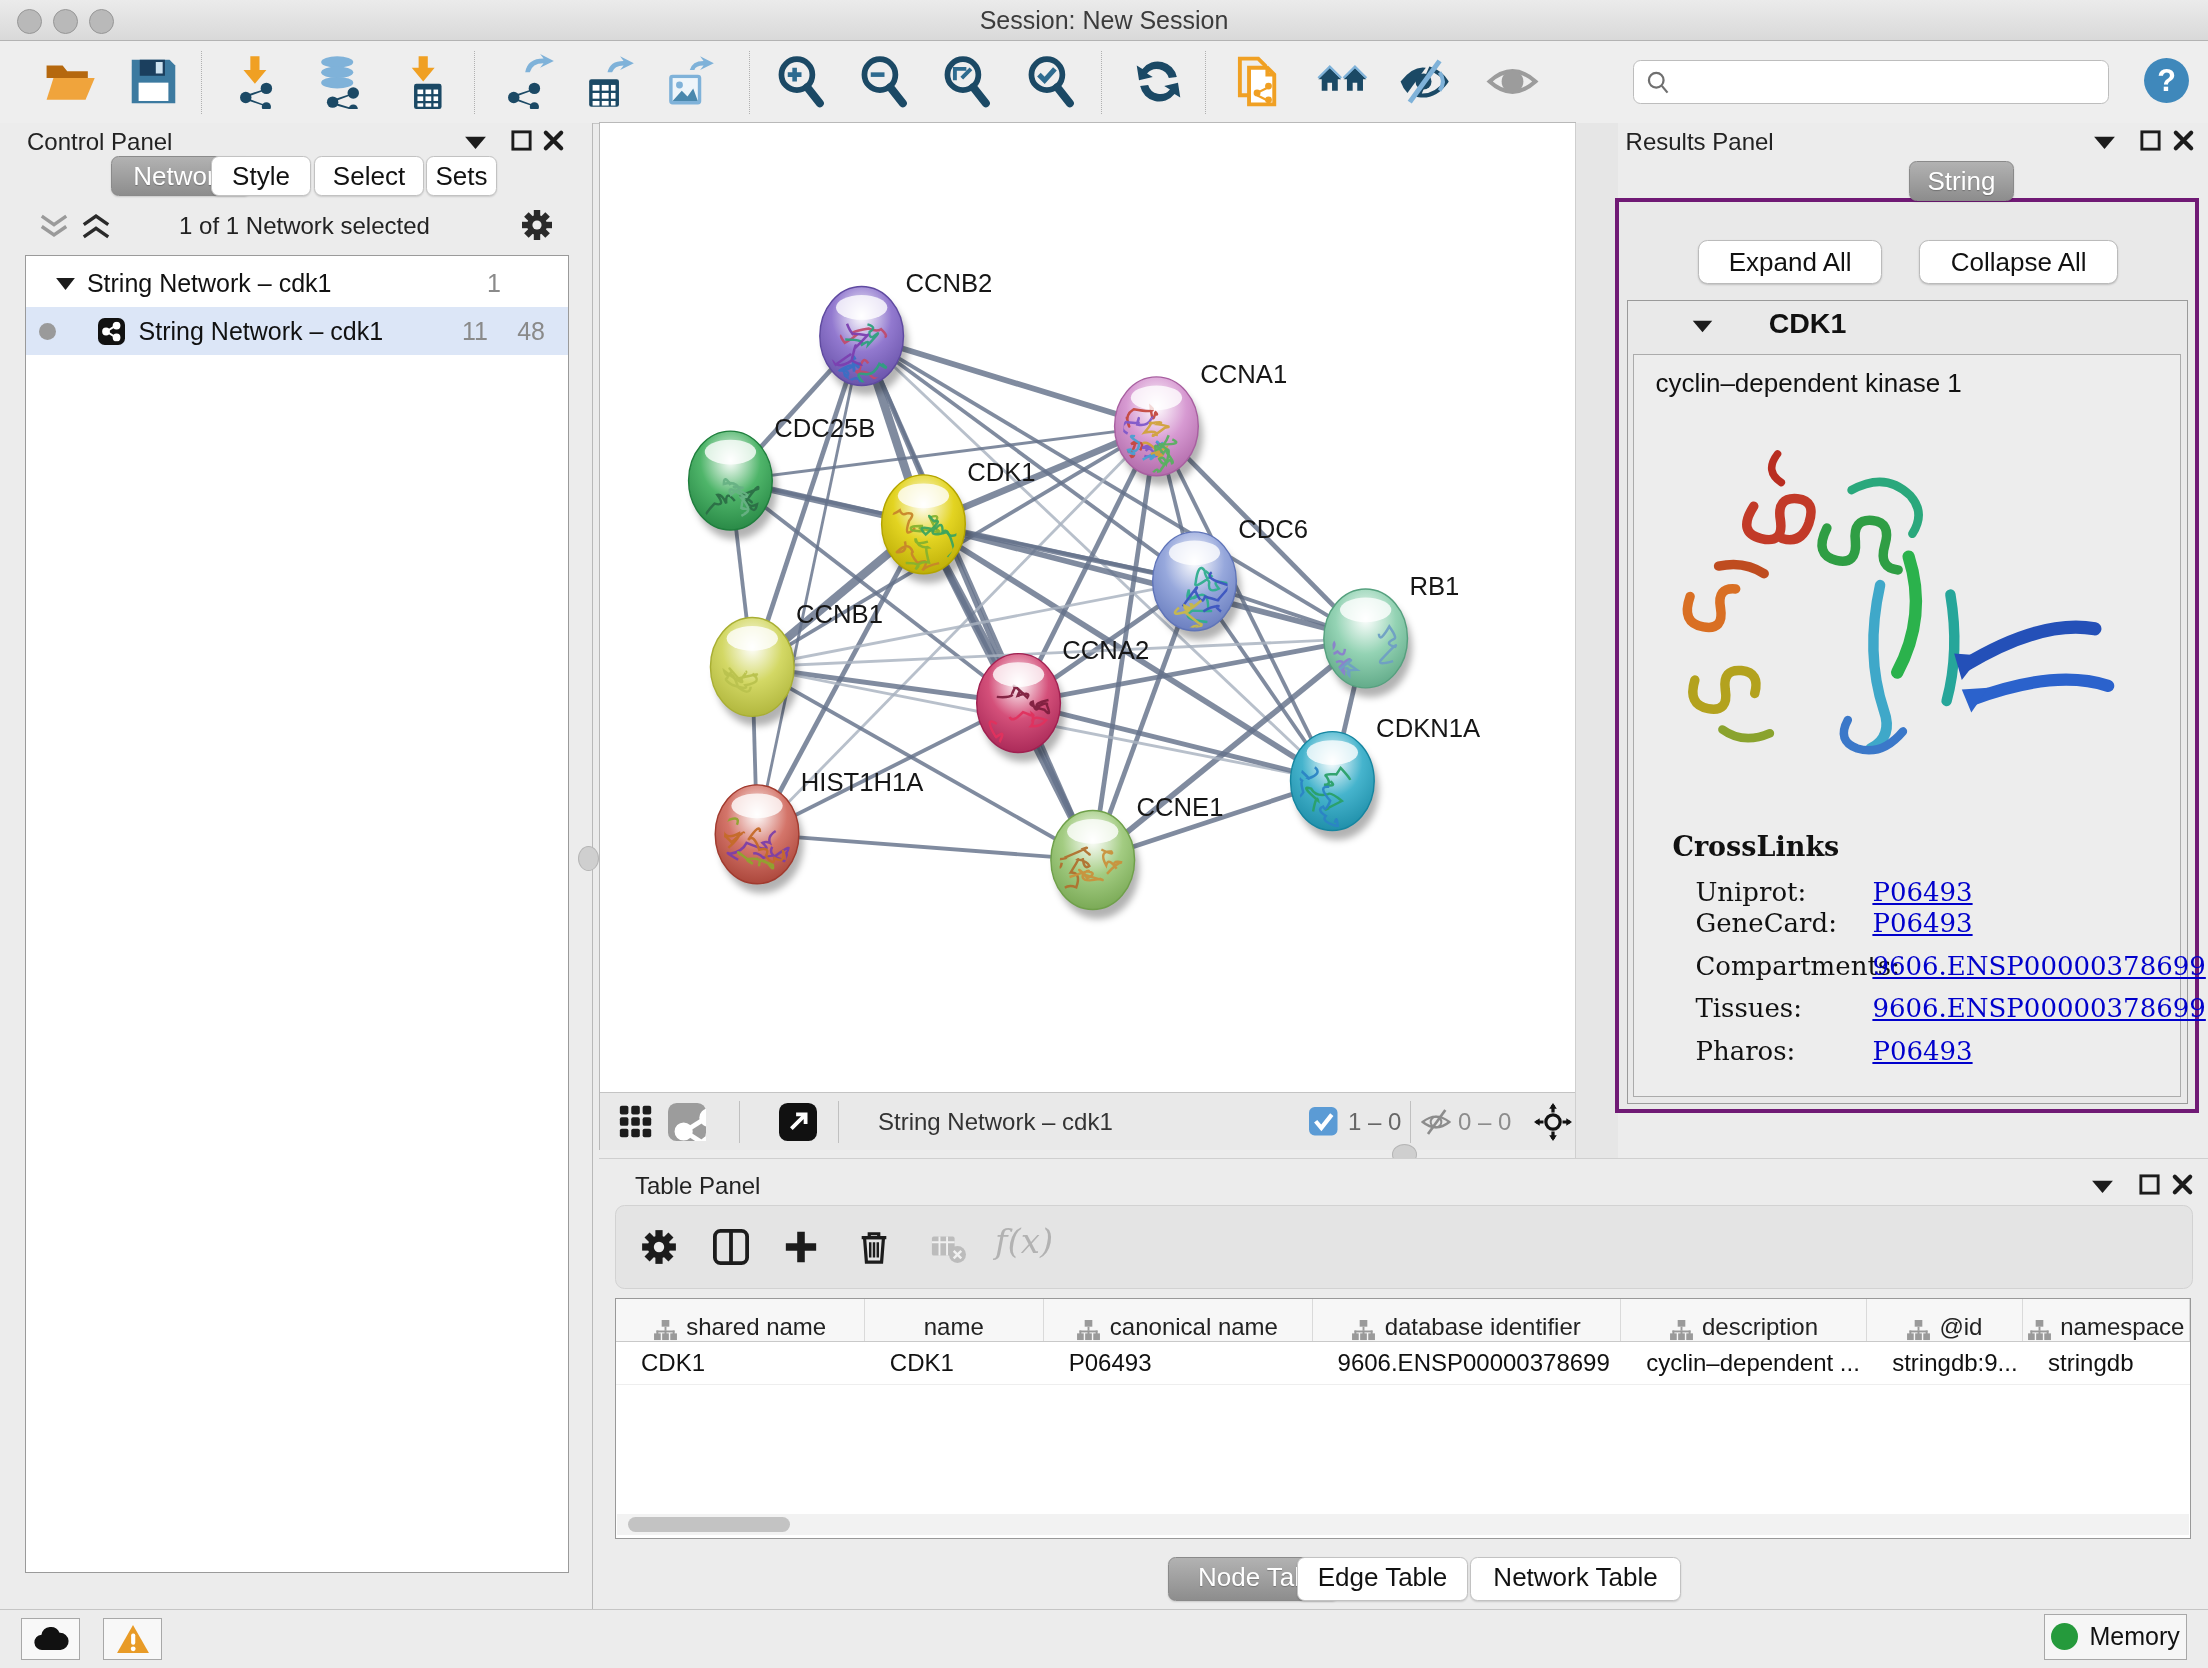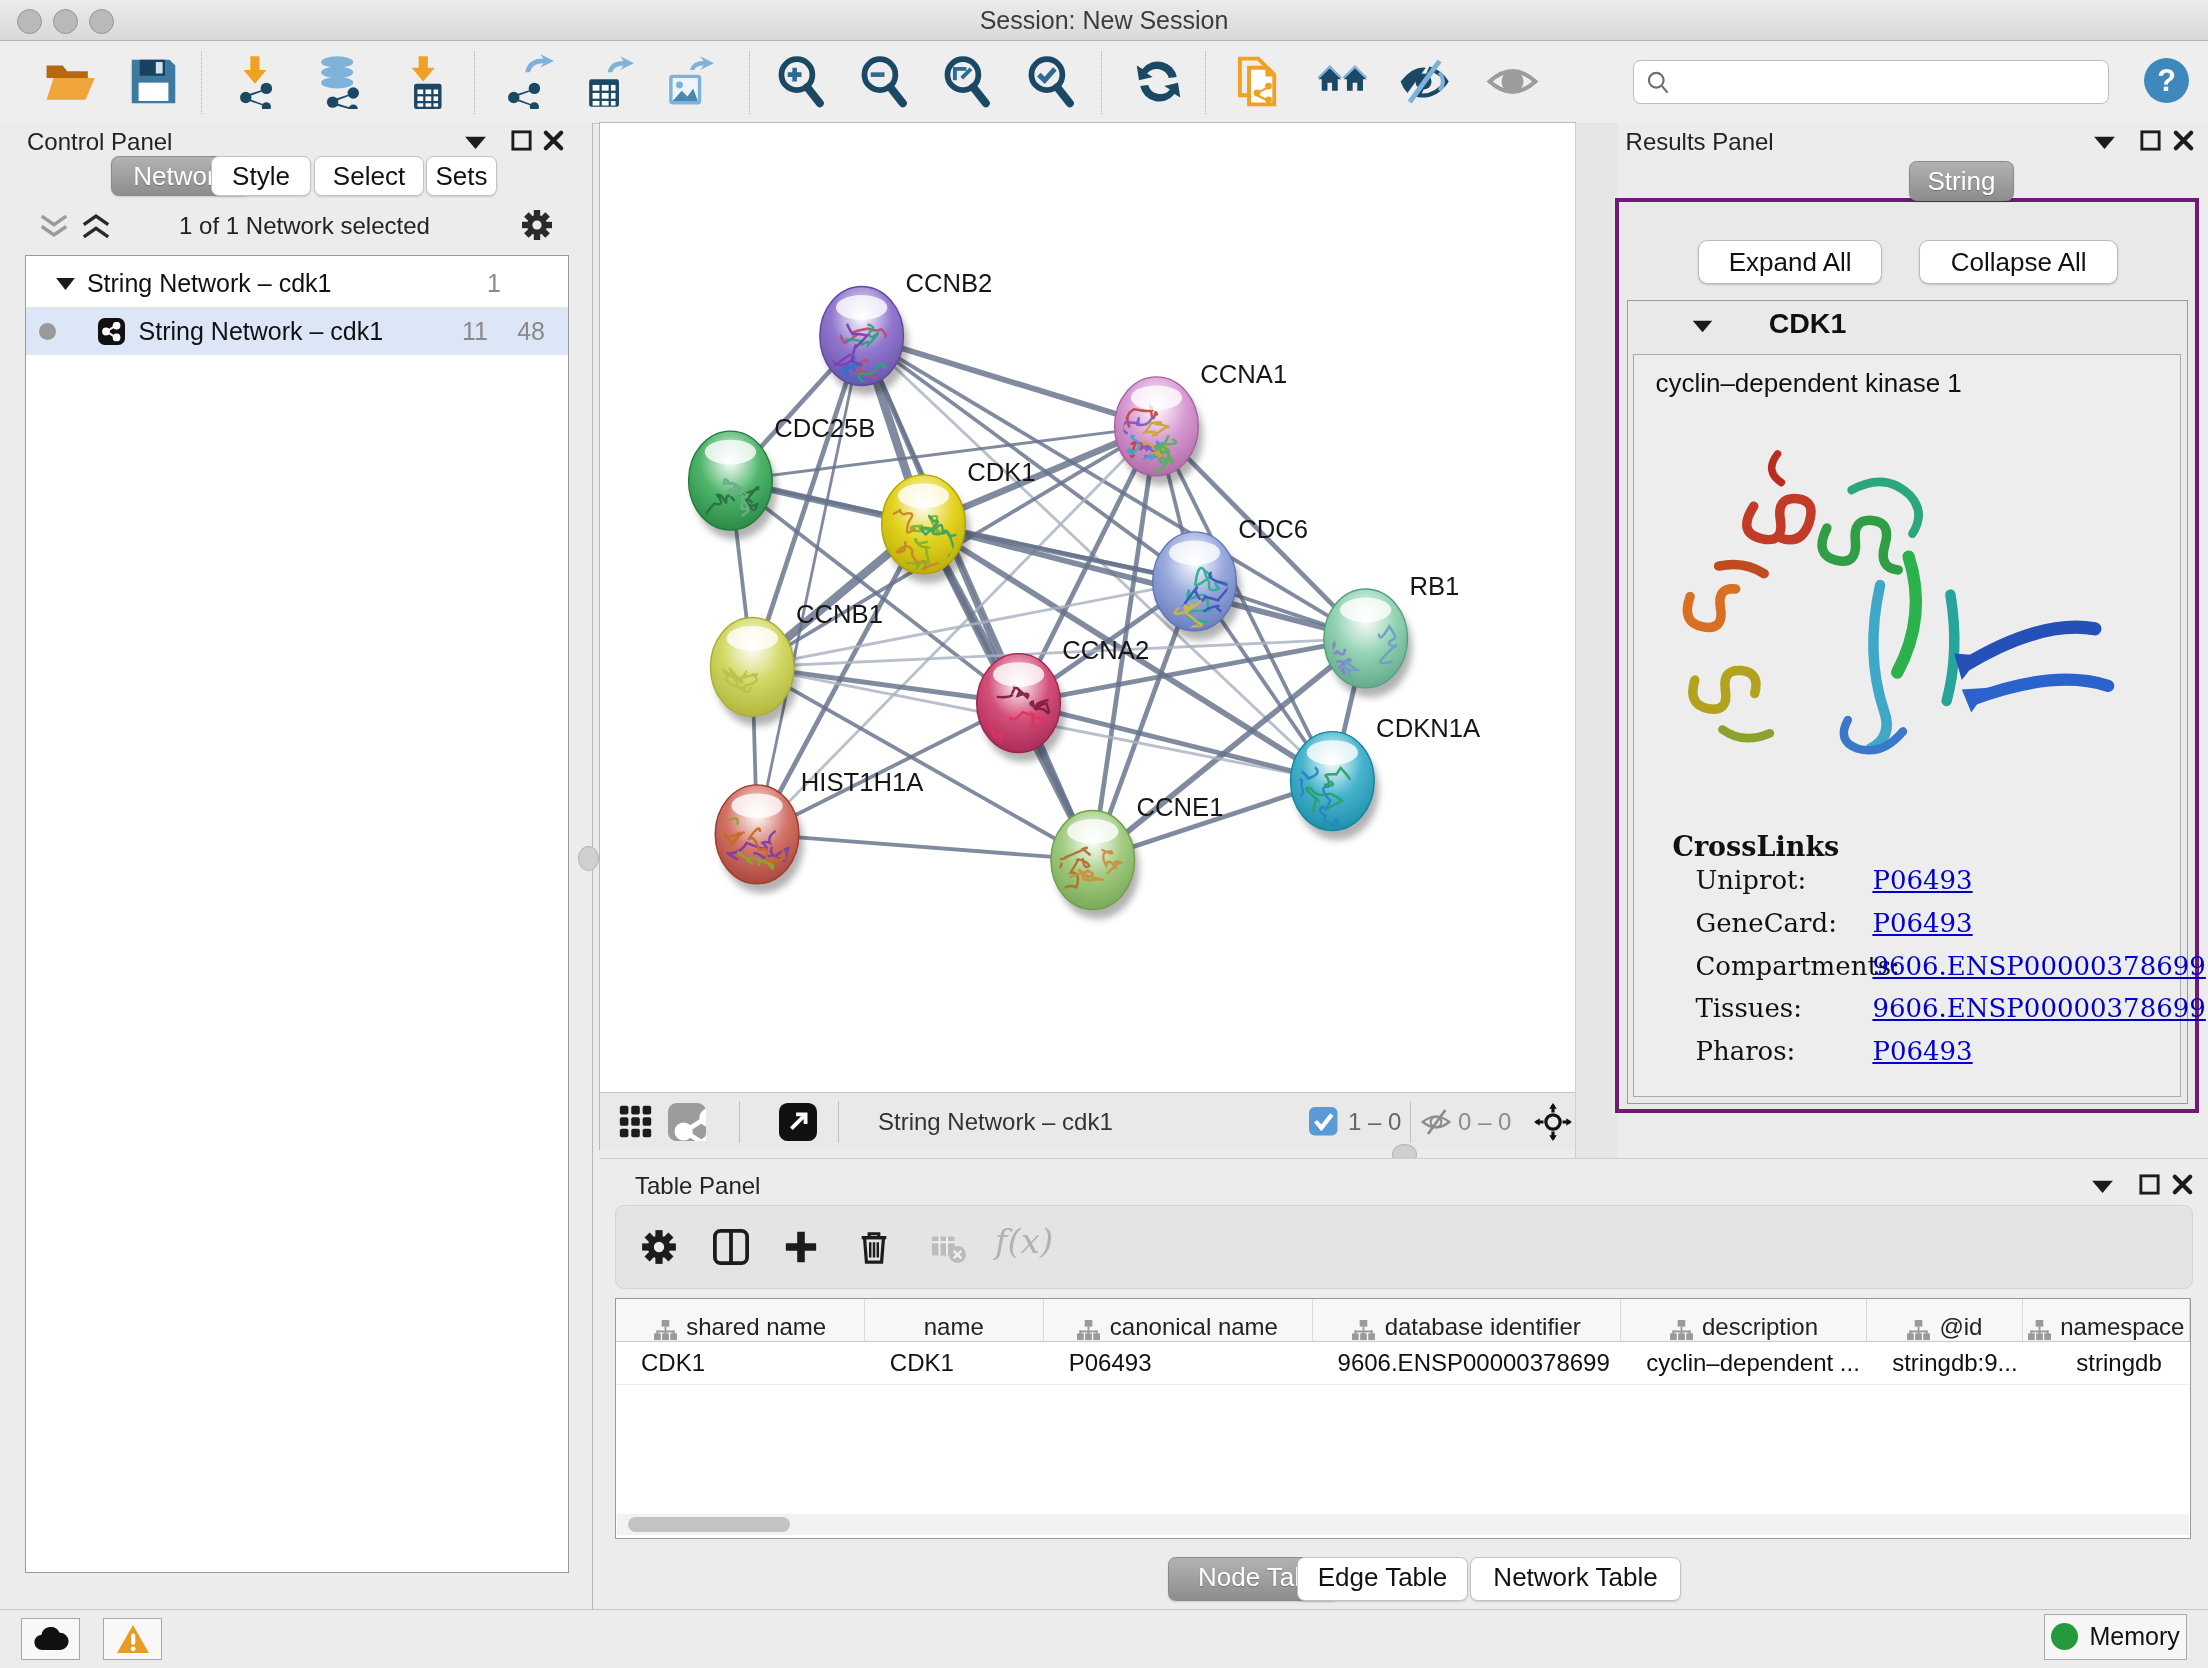--- a/index.html
+++ b/index.html
@@ -714,21 +714,21 @@
             <path d="M302,188 q10,60 -4,112" stroke="#26a69a" stroke-width="11"></path>
             <path d="M318,262 q80,-48 136,-38" stroke="#2450b8" stroke-width="14"></path>
             <path d="M326,298 q86,-32 142,-14" stroke="#2b62cc" stroke-width="13"></path>
             <path d="M252,332 q-22,26 -48,18 q-22,-8 -10,-30" stroke="#3b78c9" stroke-width="9"></path>
           </g>
           <polygon points="306,250 334,252 314,278" fill="#2450b8"></polygon>
           <polygon points="314,288 342,286 324,312" fill="#2b62cc"></polygon>
         </svg>
         <div class="abs" style="left:38px;top:476px;font-family:'DejaVu Serif',serif;font-size:27px;font-weight:bold;color:#111">CrossLinks</div>
         <div class="abs" id="crosslinks" style="left:0;top:510px;width:546px">
-            <div class="xl-row" style="top: 0px;">
+            <div class="xl-row" style="top: 12px;">
               <span class="xl-label">Uniprot:</span>
               <span class="xl-value">P06493</span>
             </div>
             <div class="xl-row" style="top: 43px;">
               <span class="xl-label">GeneCard:</span>
               <span class="xl-value">P06493</span>
             </div>
             <div class="xl-row" style="top: 86px;">
               <span class="xl-label">Compartments:</span>
               <span class="xl-value">9606.ENSP00000378699</span>
@@ -831,21 +831,21 @@
           <span>namespace</span>
         </div>
       </div>
     <div id="tp-row">
         <div class="td" style="width: 249px;">CDK1</div>
         <div class="td" style="width: 179px;">CDK1</div>
         <div class="td" style="width: 269px;">P06493</div>
         <div class="td" style="width: 309px;">9606.ENSP00000378699</div>
         <div class="td" style="width: 246px;">cyclin–dependent ...</div>
         <div class="td" style="width: 156px;">stringdb:9...</div>
-        <div class="td" style="width: 167px; text-align: center;">stringdb</div>
+        <div class="td" style="width: 167px;">stringdb</div>
       </div>
     <div id="tp-scroll">
       <div id="tp-thumb"></div>
     </div>
   </div>
   <div class="abs" id="tp-tabs" style="left:0;top:398px;width:1609px;height:46px">
       <div class="seg-tab active" style="left: 527px; top: 0px; width: 171px; height: 44px; padding-left: 20px;">Node Table</div>
       <div class="seg-tab" style="left: 698px; top: 0px; width: 171px; height: 44px;">Edge Table</div>
       <div class="seg-tab" style="left: 871px; top: 0px; width: 211px; height: 44px;">Network Table</div>
     </div>

